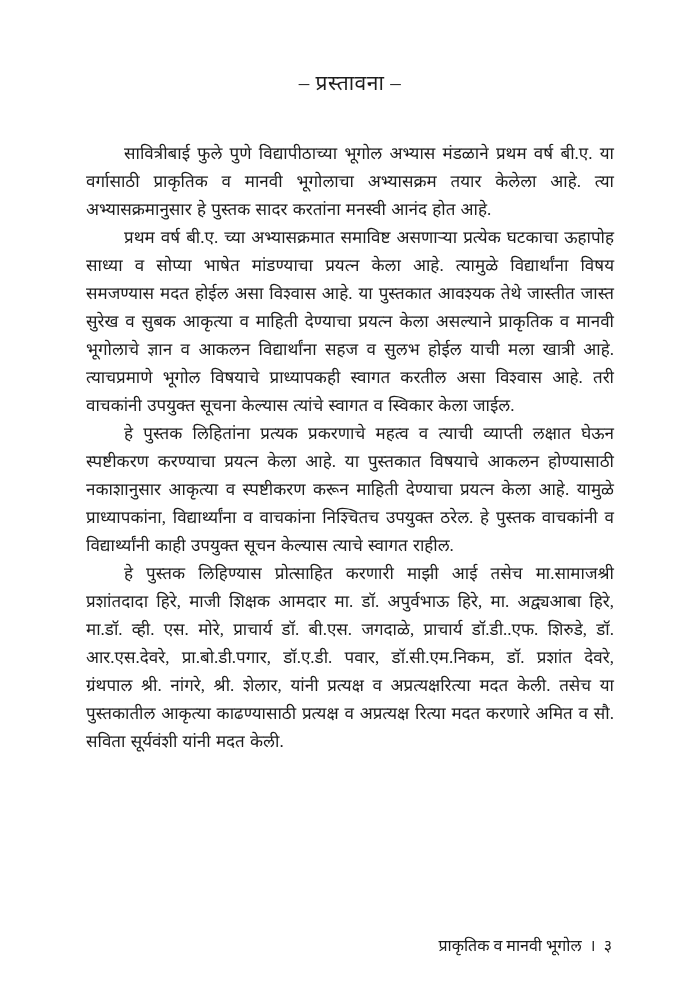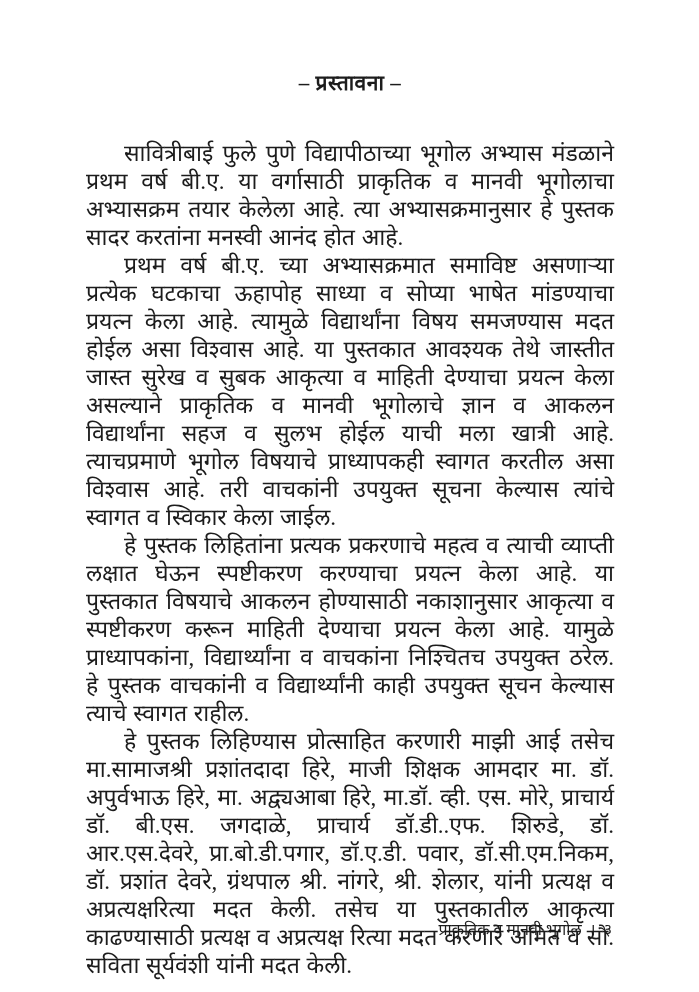--- a/index.html
+++ b/index.html
@@ -19,35 +19,35 @@
   .page {
     position: absolute;
     inset: 0;
     padding: 68px 85px 40px 86px;
     background: #ffffff;
   }
   .title {
     margin: 0 0 44px 0;
     text-align: center;
     font-size: 21px;
-    font-weight: bold;
+    font-weight: normal;
     letter-spacing: 0.5px;
   }
   .body-text p {
     margin: 0;
     text-indent: 38px;
     text-align: justify;
-    font-size: 23px;
+    font-size: 17px;
     line-height: 28px;
     word-spacing: 1px;
   }
   .footer {
     position: absolute;
     right: 85px;
-    bottom: 52px;
+    bottom: 36px;
     font-size: 16px;
     white-space: nowrap;
   }
   .footer span { padding: 0 2px; }
 </style>
 </head>
 <body>
 
 <div class="page">
 

